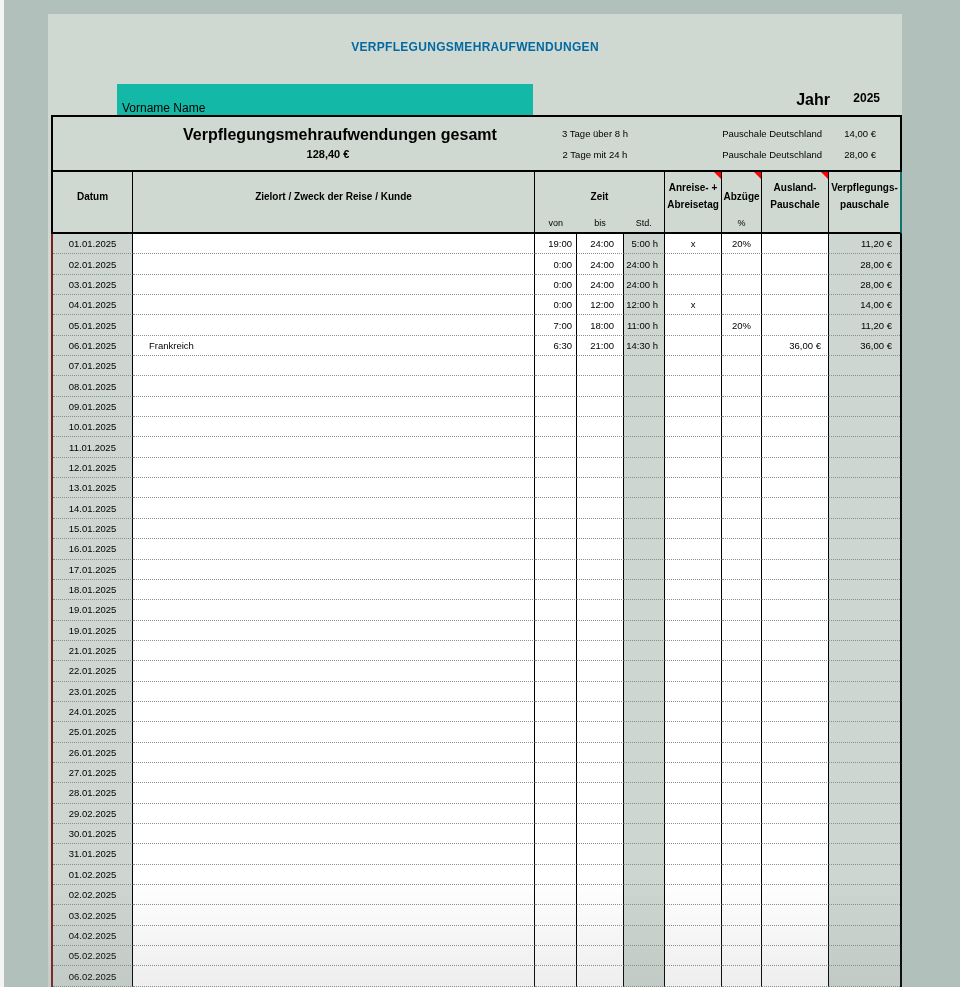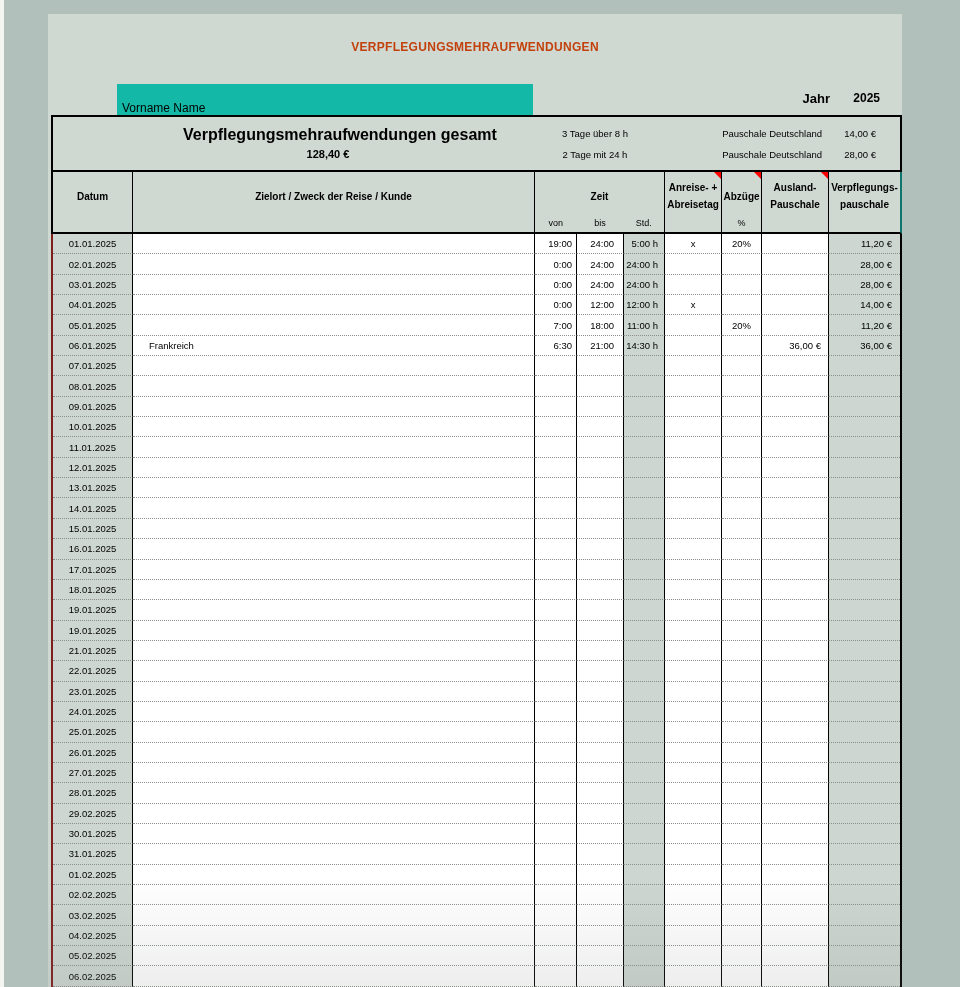--- a/index.html
+++ b/index.html
@@ -5,28 +5,28 @@
   * { margin:0; padding:0; box-sizing:border-box; }
   html,body { width:960px; height:987px; overflow:hidden;
     font-family:"Liberation Sans", sans-serif; background:#b2c0bc; }
   #canvas { position:relative; width:960px; height:987px; background:#b2c0bc; }
   #margin-strip { position:absolute; left:0; top:0; width:4px; height:987px; background:#f3f5f3; }
 
   #sheet { position:absolute; left:48px; top:14px; width:854px; height:973px;
     background:#d0d8d2; overflow:hidden; }
 
   #title { position:absolute; left:0; top:26px; width:854px; text-align:center;
-    font-size:12px; font-weight:bold; letter-spacing:.3px; color:#c2410c; }
+    font-size:12px; font-weight:bold; letter-spacing:.3px; color:#0369a1; }
 
   #name-box { position:absolute; left:69px; top:70px; width:416px; height:48px;
     background:#14b8a6; border:none; }
   #name-box input { width:100%; height:100%; border:none; outline:none; background:transparent;
     font-family:"Liberation Sans", sans-serif; font-size:12px; color:#000; padding-left:5px; }
   #jahr-label { position:absolute; top:77px; left:712px; width:70px; text-align:right;
-    font-size:13px; font-weight:bold; }
+    font-size:16px; font-weight:bold; }
   #jahr-value { position:absolute; top:77px; right:22px; width:60px; text-align:right;
     font-size:12px; font-weight:bold; }
 
   
   #summary { position:absolute; left:3px; top:101px; width:851px; height:57px;
     border:2px solid #000; background:#d0d8d2; }
   .sum-item { position:absolute; font-size:9.5px; white-space:nowrap; }
   #sum-total-label { left:130px; top:9px; width:290px; text-align:center; font-weight:bold; font-size:16px; }
   #sum-total-value { left:130px; top:31px; width:290px; text-align:center; font-weight:bold; font-size:11px; }
   #sum-days1 { left:478px; top:11px; width:128px; text-align:center; }

